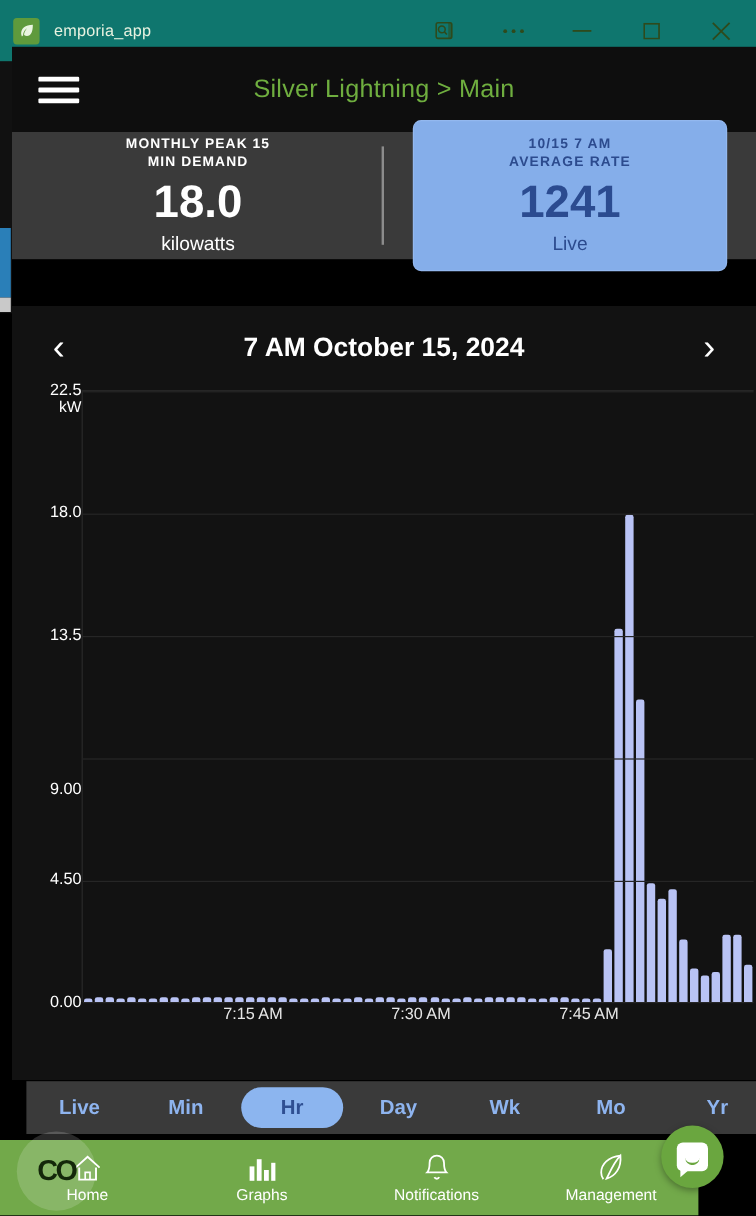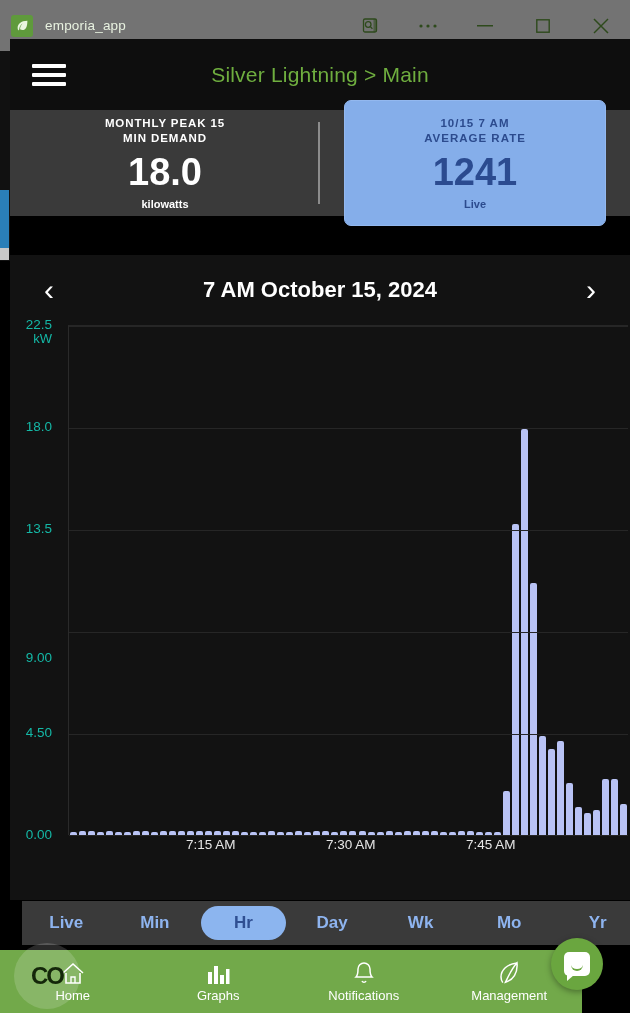--- a/index.html
+++ b/index.html
@@ -14,21 +14,21 @@
   }
 
   
   .bg-window { position:absolute; left:0; top:36px; width:10px; height:225px; background:#111; }
   .bg-window-blue { position:absolute; left:0; top:190px; width:9px; height:58px; background:#2a7fb8; }
   .bg-window-gray { position:absolute; left:0; top:248px; width:9px; height:12px; background:#c9c9c9; }
 
   
   .titlebar {
     position:absolute; left:0; top:0; width:630px; height:51px;
-    background:#737373;
+    background:#0f766e;
     display:flex; align-items:center;
   }
   .tb-appicon {
     width:22px; height:22px; margin-left:11px; margin-right:12px;
     background:#5f9a3c; border-radius:3px;
     display:flex; align-items:center; justify-content:center;
   }
   .leaf-glyph { width:13px; height:13px; }
   .tb-title {
     color:#e8f2e0; font-size:13.5px; letter-spacing:.2px; flex:1;
@@ -69,21 +69,21 @@
     position:relative;
   }
   .divider {
     position:absolute; right:0; top:12px; bottom:12px; width:2px; background:#8c8c8c;
   }
   .stat-label {
     color:#fff; font-size:11.5px; font-weight:bold; letter-spacing:.9px;
     text-align:center; line-height:15px;
   }
   .stat-value { color:#fff; font-size:38px; font-weight:bold; line-height:1.15; margin:5px 0 4px; }
-  .stat-unit { color:#fff; font-size:11px; font-weight:bold; }
+  .stat-unit { color:#fff; font-size:16px; font-weight:normal; }
 
   .stat-right { flex:1; display:flex; align-items:center; justify-content:center; padding:0 24px; }
   .blue-card {
     width:100%; height:124px; background:#85aeea; border-radius:7px;
     display:flex; flex-direction:column; align-items:center; justify-content:center;
     border:1px solid #93b8ef;
   }
   .blue-card .stat-label { color:#2c4b8e; font-weight:bold; letter-spacing:1px; }
   .blue-card .stat-value { color:#2b4b90; }
   .blue-card .stat-unit { color:#2c4b8e; }
@@ -98,21 +98,21 @@
     padding:0 18px; box-sizing:border-box;
   }
   .arrow { color:#fff; font-size:30px; line-height:1; width:42px; text-align:center; cursor:pointer; font-weight:300;}
   .datetitle { color:#fff; font-size:22px; font-weight:bold; }
 
   .plotwrap { position:relative; height:520px; }
   .yaxis {
     position:absolute; left:0; top:0; width:58px; height:510px;
   }
   .ytick {
-    position:absolute; right:16px; text-align:right; color:#14b8a6;
+    position:absolute; right:0; text-align:right; color:#ffffff;
     font-size:13.5px; line-height:14px; transform:translateY(-7px);
   }
   .ytick .unit { display:block; font-size:13px; }
 
   .plot {
     position:absolute; left:58px; top:0; right:2px; height:510px;
     border-left:1px solid #2a2a2a; border-top:1px solid #262626;
     box-sizing:border-box;
   }
   .gridline { position:absolute; left:0; right:0; height:1px; background:#262626; }

